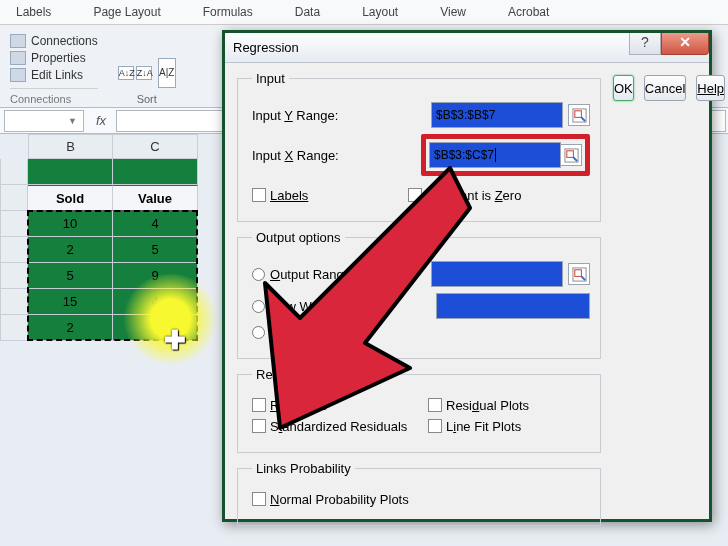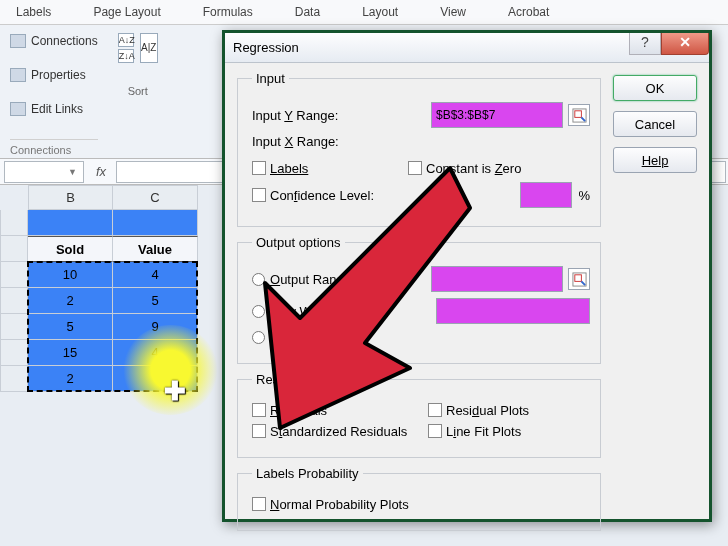--- a/index.html
+++ b/index.html
@@ -3,21 +3,21 @@
   <meta charset="utf-8">
   <style>
     * { box-sizing: border-box; margin: 0; padding: 0; font-family: "Segoe UI", Tahoma, sans-serif; }
     body { width: 728px; height: 546px; background: #e8edf3; overflow: hidden; position: relative; }
 
     
     .ribbon-tabs { display: flex; gap: 30px; padding: 2px 10px; font-size: 12px; color: #444; background: #f8f9fb; border-bottom: 1px solid #ccc; }
     .ribbon-tabs span { padding: 3px 6px; }
 
     .ribbon { display: flex; background: #eef2f7; padding: 8px 10px 2px 10px; gap: 20px; border-bottom: 1px solid #bbb; font-size: 12px; }
-    .rgroup { display: flex; flex-direction: column; gap: 18px; color: #333; }
+    .rgroup { display: flex; flex-direction: column; gap: 1px; color: #333; justify-content: flex-end; }
     .rgroup .item { display: flex; align-items: center; gap: 5px; padding: 1px 0; }
     .sort-block { display: flex; align-items: center; gap: 6px; }
     .sort-label { text-align: center; margin-top: 4px; color: #666; font-size: 11px; }
     .conn-label { color: #777; font-size: 11px; padding-top: 4px; border-top: 1px solid #d0d0d0; margin-top: 4px; }
     .micon { width: 16px; height: 14px; background: #cfd9e6; border: 1px solid #9ab; display: inline-block; }
 
     
     .fbar { display: flex; align-items: center; border-bottom: 1px solid #bbb; background: #f7f9fc; height: 26px; }
     .namebox { width: 80px; height: 22px; margin: 2px 4px; border: 1px solid #b0b8c0; background: #fff; display: flex; align-items: center; padding: 0 6px; font-size: 12px; justify-content: flex-end; }
     .namebox .dd { margin-left: 4px; color: #777; font-size: 9px; }
@@ -28,44 +28,44 @@
     .sheet { position: relative; }
     .colhead { display: flex; margin-left: 28px; }
     .colhead div { width: 85px; text-align: center; font-size: 13px; color: #333; background: #e8edf2; border: 1px solid #c8ced6; border-left: none; padding: 4px 0; }
     .colhead div:first-child { border-left: 1px solid #c8ced6; }
 
     .gridwrap { display: flex; }
     .rowheads { display: flex; flex-direction: column; }
     .rowheads div { width: 28px; height: 26px; border: 1px solid #c8ced6; border-top: none; background: #e8edf2; font-size: 12px; text-align: center; line-height: 25px; color: #444; }
     .cells { position: relative; }
     .datarow { display: flex; }
-    .cell { width: 85px; height: 26px; border: 1px solid #c8ced6; border-left: none; border-top: none; background: #3b82f6; text-align: center; font-size: 13px; line-height: 25px; position: relative; }
+    .cell { width: 85px; height: 26px; border: 1px solid #c8ced6; border-left: none; border-top: none; background: #15803d; text-align: center; font-size: 13px; line-height: 25px; position: relative; }
     .hrow .cell { font-weight: bold; background: #f4f6fa; border-top: 1.5px solid #555; border-bottom: 1.5px solid #555; }
     .sel-range { position: absolute; border: 2px dashed #000; pointer-events: none; }
     .hl { position: absolute; width: 95px; height: 90px; border-radius: 50%; background: radial-gradient(circle, #f8f830 30%, rgba(248,248,48,0) 72%); pointer-events: none; }
     .plus-cursor { position: absolute; color: #fff; font-size: 26px; font-weight: bold; text-shadow: 0 0 2px #000, 1px 1px 1px #000; pointer-events: none; z-index: 3; font-family: sans-serif; }
 
     
     .dialog { position: absolute; left: 222px; top: 30px; width: 490px; height: 492px; background: #f0f0f0; border: 3px solid #14532d; box-shadow: 2px 3px 12px rgba(0,0,0,0.4); z-index: 10; }
     .titlebar { height: 30px; background: linear-gradient(#fdfdfe, #e6ebf2); border-bottom: 1px solid #bcc3cc; display: flex; align-items: center; padding: 0 8px; font-size: 13px; position: relative; }
     .winbtns { position: absolute; right: 0; top: 0; display: flex; }
     .winbtn { width: 32px; height: 22px; border: 1px solid #b0b0b8; background: linear-gradient(#f5f6fa,#dde2ea); text-align: center; font-size: 14px; line-height: 19px; color: #444; border-top: none; }
     .closebtn { width: 48px; background: linear-gradient(#e98, #cf5644); color: #fff; border-color: #a04030; font-weight: bold; border-radius: 0 0 4px 0; }
 
     .dbody { display: flex; padding: 8px 12px; gap: 12px; height: calc(100% - 30px); }
     .dleft { flex: 1; }
-    .dright { width: 84px; display: flex; flex-direction: column; gap: 10px; padding-top: 4px; }
+    .dright { width: 84px; display: flex; flex-direction: row; gap: 10px; padding-top: 4px; }
     .dbtn { height: 26px; background: linear-gradient(#fdfdfe,#e6e9ef); border: 1px solid #9aa4b2; border-radius: 3px; font-size: 13px; }
     .dbtn:first-child { border: 1px solid #4a6; box-shadow: 0 0 2px #5b8; }
 
     fieldset { border: 1px solid #c8ccd2; margin-bottom: 8px; padding: 10px 10px 12px 14px; font-size: 13px; }
     fieldset legend { padding: 0 4px; font-size: 13px; }
     .frow { display: flex; align-items: center; margin: 6px 0; gap: 6px; }
     .frow label { width: 150px; }
-    .rngbox { width: 132px; height: 22px; border: 1px solid #9aa4b2; background: #d946ef; font-size: 12px; padding: 12px 4px; display: flex; align-items: center; }
+    .rngbox { width: 132px; height: 22px; border: 1px solid #9aa4b2; background: #1d4ed8; font-size: 12px; padding: 12px 4px; display: flex; align-items: center; }
     .rngbtn { width: 22px; height: 22px; border: 1px solid #9aa4b2; background: #fff; display: flex; align-items: center; justify-content: center; margin-left: -1px; }
     .rngbtn svg { width: 15px; height: 15px; }
     .cb { width: 14px; height: 14px; border: 1px solid #888; background: #fff; display: inline-block; margin-right: 4px; vertical-align: -2px; }
     .und { text-decoration: underline; }
     .radio { width: 13px; height: 13px; border: 1px solid #777; border-radius: 50%; background: #fff; display: inline-block; margin-right: 5px; vertical-align: -2px; }
     .hl-box { border: 5px solid #d1202a; padding: 3px; display: inline-flex; align-items: center; border-radius: 2px; }
 
     
     .big-arrow { position: absolute; z-index: 30; left: 245px; top: 148px; pointer-events: none; }
   </style>
@@ -93,21 +93,21 @@
         <span>Properties</span>
       </div>
     <div class="item">
         <span class="micon"></span>
         <span>Edit Links</span>
       </div>
     <div class="conn-label">Connections</div>
   </div>
   <div class="rgroup">
     <div class="sort-block">
-      <div style="display:flex;flex-direction:column;gap:2px">
+      <div style="display:flex;gap:2px">
         <span class="micon" style="font-size:9px;line-height:12px;text-align:center;background:#fff">A↓Z</span>
         <span class="micon" style="font-size:9px;line-height:12px;text-align:center;background:#fff">Z↓A</span>
       </div>
       <span class="micon" style="width:18px;height:30px;background:#fff;font-size:10px;text-align:center;line-height:28px">A|Z</span>
     </div>
     <div class="sort-label">Sort</div>
   </div>
 </div>
 
 <div class="fbar">
@@ -192,30 +192,37 @@
               <svg viewBox="0 0 16 16">
                 <rect x="1" y="1" width="14" height="14" fill="#fff" stroke="#888"></rect>
                 <rect x="3" y="3" width="7" height="7" fill="none" stroke="#c33"></rect>
                 <path d="M10 10 L14 14" stroke="#36c" stroke-width="2"></path>
               </svg>
             </div>
         </div>
         <div class="frow">
           <label><span>Input <span class="und">X</span> Range:</span></label>
           <div style="flex:1"></div>
+          <span class="hl-box">
+            <div class="rngbox">
+                <span>$B$3:$C$7</span>
+                <span style="border-left:1px solid #000;height:14px;margin-left:1px"></span>
+              </div>
+            <div class="rngbtn">
+                <svg viewBox="0 0 16 16">
+                  <rect x="1" y="1" width="14" height="14" fill="#fff" stroke="#888"></rect>
+                  <rect x="3" y="3" width="7" height="7" fill="none" stroke="#c33"></rect>
+                  <path d="M10 10 L14 14" stroke="#36c" stroke-width="2"></path>
+                </svg>
+              </div>
+          </span>
         </div>
         <div class="frow" style="margin-top:12px">
           <span style="width:150px"><span class="cb"></span><span class="und">Labels</span></span>
           <span><span class="cb"></span><span>Constant is <span class="und">Z</span>ero</span></span>
-        </div>
-        <div class="frow">
-          <span><span class="cb"></span><span>Con<span class="und">f</span>idence Level:</span></span>
-          <div style="flex:1"></div>
-          <div class="rngbox" style="width:52px"></div>
-          <span>%</span>
         </div>
       </fieldset>
 
       <fieldset>
         <legend>Output options</legend>
         <div class="frow">
           <span style="width:150px"><span class="radio"></span><span class="und">O</span>utput Range:</span>
           <div style="flex:1"></div>
           <div class="rngbox"></div>
           <div class="rngbtn">
@@ -242,21 +249,21 @@
           <span style="width:170px"><span class="cb"></span><span class="und">R</span>esiduals</span>
           <span><span class="cb"></span>Resi<span class="und">d</span>ual Plots</span>
         </div>
         <div class="frow">
           <span style="width:170px"><span class="cb"></span>S<span class="und">t</span>andardized Residuals</span>
           <span><span class="cb"></span>L<span class="und">i</span>ne Fit Plots</span>
         </div>
       </fieldset>
 
       <fieldset>
-        <legend>Labels Probability</legend>
+        <legend>Links Probability</legend>
         <div class="frow">
           <span><span class="cb"></span><span class="und">N</span>ormal Probability Plots</span>
         </div>
       </fieldset>
     </div>
 
     <div class="dright">
       <button class="dbtn">OK</button>
       <button class="dbtn">Cancel</button>
       <button class="dbtn"><span class="und">Help</span></button>

